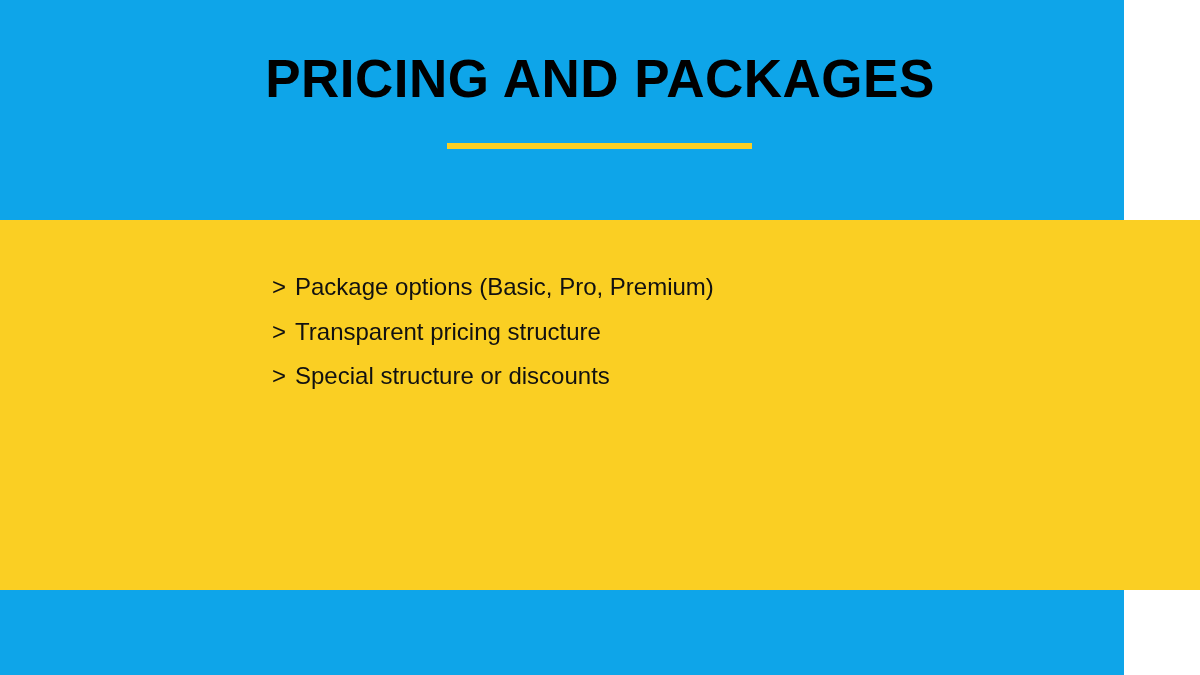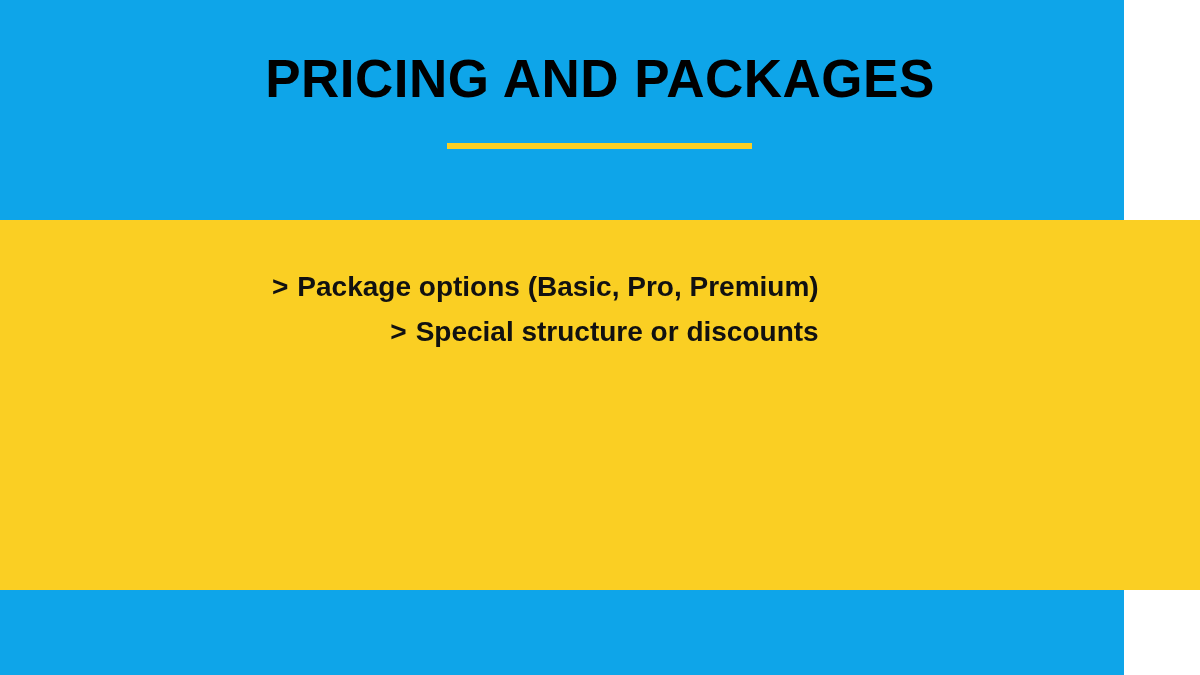--- a/index.html
+++ b/index.html
@@ -68,26 +68,25 @@
   .bullet-list {
     position: absolute;
     top: 45px;
     left: 272px;
     margin: 0;
     padding: 0;
     list-style: none;
   }
 
   .bullet-item {
-    font-size: 28px;
+    font-size: 24px;
     line-height: 44.5px;
     color: #111111;
     white-space: nowrap;
-    font-weight: bold;
-    text-align: right;
+    font-weight: normal;
   }
 
   .bullet-marker {
     display: inline-block;
     margin-right: 9px;
   }
 </style>
 </head>
 <body>
 
@@ -98,20 +97,23 @@
     <div class="title-rule"></div>
   </div>
 
   <div class="content-band">
     <ul class="bullet-list">
 
       <li class="bullet-item">
         <span class="bullet-marker">&gt;</span><span>Package options (Basic, Pro, Premium)</span>
       </li>
 
+      <li class="bullet-item">
+        <span class="bullet-marker">&gt;</span><span>Transparent pricing structure</span>
+      </li>
 
 
       <li class="bullet-item">
         <span class="bullet-marker">&gt;</span><span>Special structure or discounts</span>
       </li>
 
     </ul>
   </div>
 
 </div>

